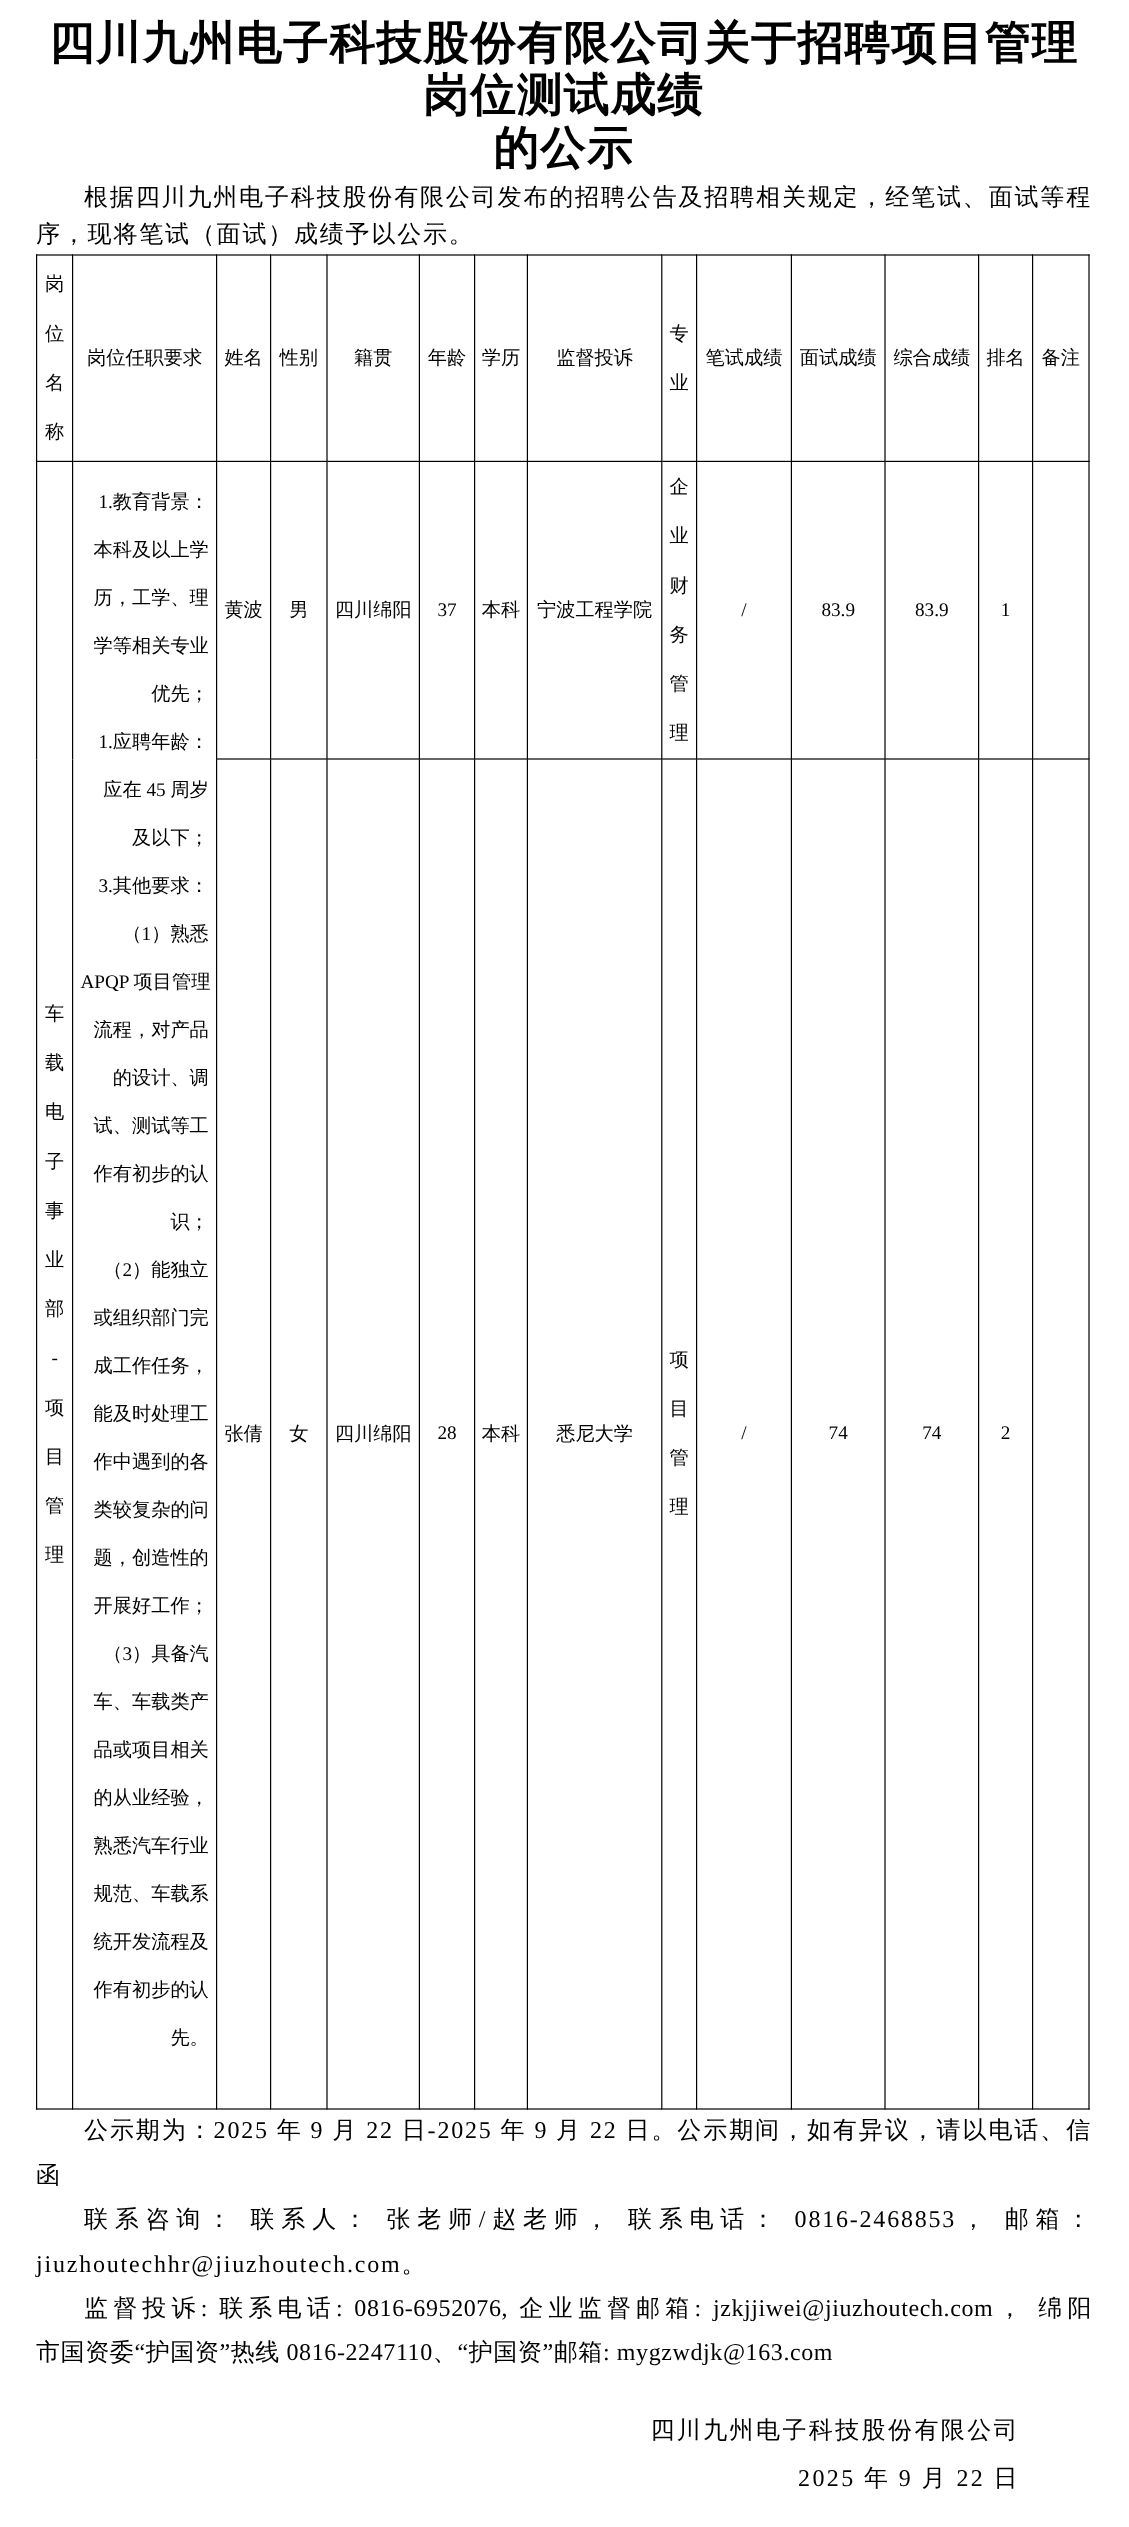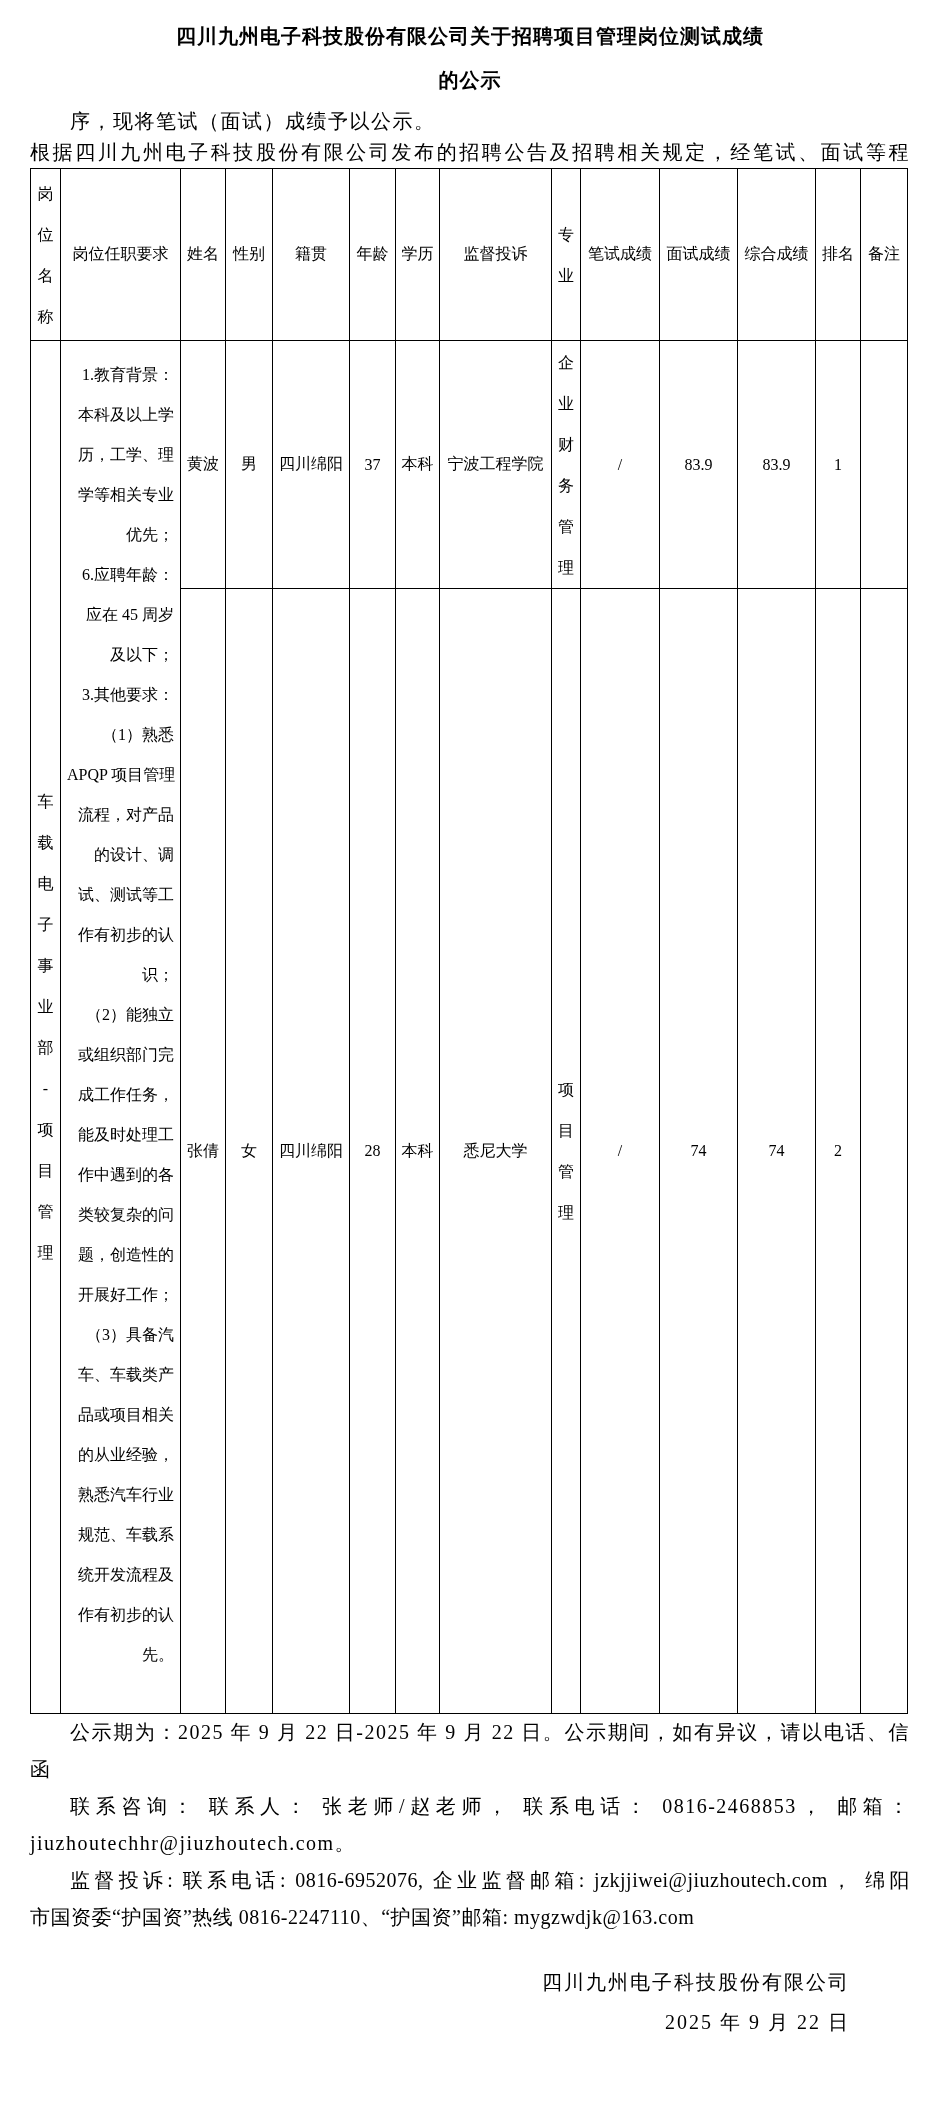--- a/index.html
+++ b/index.html
@@ -4,21 +4,21 @@
 <style>
   html,body{margin:0;padding:0;background:#fff;}
   body{
     width:941px;height:2106px;position:relative;color:#000;
     font-family:"Liberation Serif","DejaVu Serif",serif;
     overflow:hidden;
   }
   .page{padding:0 31px 0 30px;}
   .title{
     font-family:"Liberation Sans","DejaVu Sans",sans-serif;
-    font-weight:bold;font-size:20px;line-height:44px;
+    font-weight:bold;font-size:38px;line-height:44px;
     text-align:center;margin-top:14px;letter-spacing:1px;
   }
   .intro{font-size:20px;line-height:31px;margin-top:4px;letter-spacing:1.5px;}
   .tline{min-height:1em;}
   .jline{text-align:justify;text-align-last:justify;}
   .indent-first .tline:first-child{text-indent:2em;}
   table{border-collapse:collapse;table-layout:fixed;width:877px;margin-top:0;}
   th,td{
     border:1px solid #000;padding:0;text-align:center;vertical-align:middle;
     font-size:16px;font-weight:normal;overflow:hidden;
@@ -43,22 +43,22 @@
 <body>
 
 <div class="page">
 
   <div class="title">
       <div class="tline">四川九州电子科技股份有限公司关于招聘项目管理岗位测试成绩</div>
       <div class="tline">的公示</div>
     </div>
 
   <div class="intro indent-first">
+      <div class="tline jline">根据四川九州电子科技股份有限公司发布的招聘公告及招聘相关规定，经笔试、面试等程</div>
       <div class="tline">序，现将笔试（面试）成绩予以公示。</div>
-      <div class="tline jline">根据四川九州电子科技股份有限公司发布的招聘公告及招聘相关规定，经笔试、面试等程</div>
     </div>
 
   <table>
     <colgroup>
       <col style="width:30px">
         <col style="width:120px">
         <col style="width:45px">
       <col style="width:47px">
         <col style="width:77px">
         <col style="width:46px">
@@ -116,21 +116,21 @@
               <span class="vchar">管</span>
               <span class="vchar">理</span>
             </div>
       </td>
       <td rowspan="2" class="req">
             <div class="tline">1.教育背景：</div>
             <div class="tline">本科及以上学</div>
             <div class="tline">历，工学、理</div>
             <div class="tline">学等相关专业</div>
             <div class="tline">优先；</div>
-            <div class="tline">6.应聘年龄：</div>
+            <div class="tline">1.应聘年龄：</div>
             <div class="tline">应在 45 周岁</div>
             <div class="tline">及以下；</div>
             <div class="tline">3.其他要求：</div>
             <div class="tline">（1）熟悉</div>
             <div class="tline">APQP 项目管理</div>
             <div class="tline">流程，对产品</div>
             <div class="tline">的设计、调</div>
             <div class="tline">试、测试等工</div>
             <div class="tline">作有初步的认</div>
             <div class="tline">识；</div>

